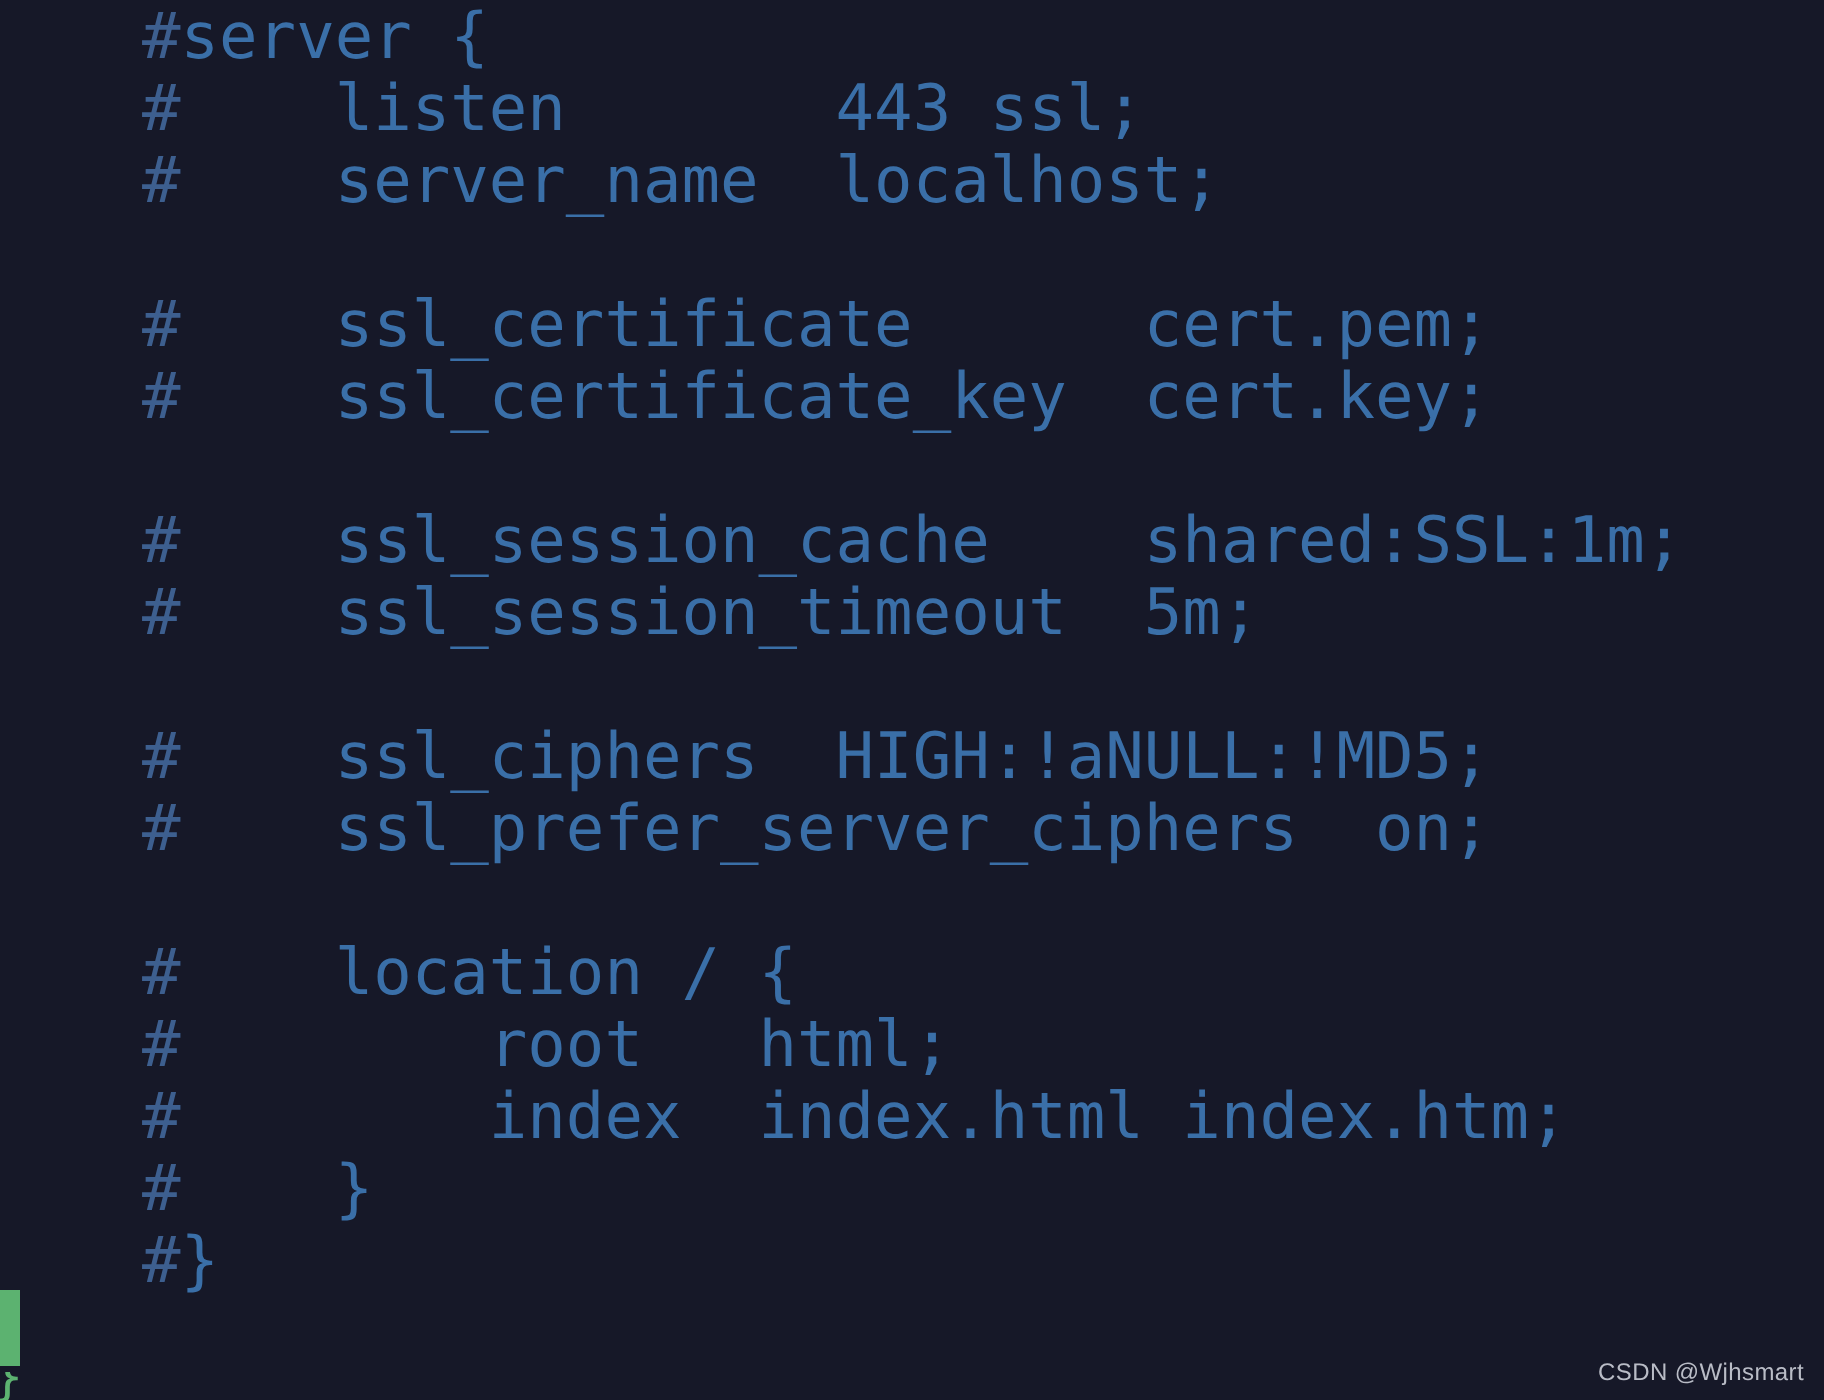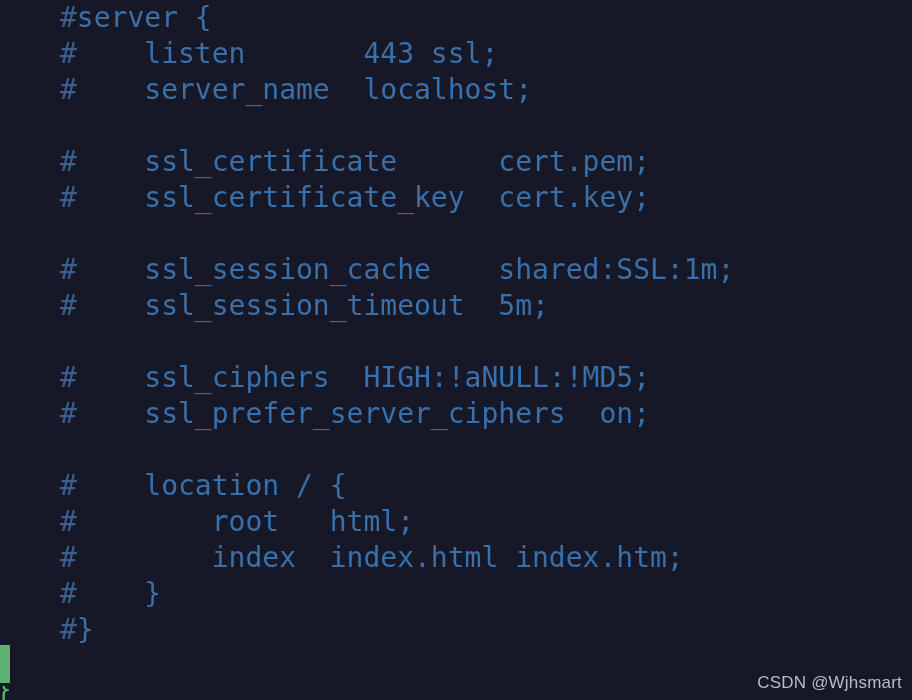--- a/index.html
+++ b/index.html
@@ -33,23 +33,24 @@
     font-size: 26px;
     line-height: 36px;
     letter-spacing: 0px;
     white-space: pre;
     color: #3a6fa8;
   }
 
   .code-line {
     height: 36px;
     white-space: pre;
-    font-size: 28px;
+    font-size: 32px;
     line-height: 36px;
     color: #3a6fa8;
+    margin-left: 11px;
   }
 
   .hash {
     color: #3d5f8f;
   }
 
   .code-text {
     color: #3a6fa8;
   }
 
@@ -80,21 +81,21 @@
     position: absolute;
     left: -4px;
     top: -10px;
   }
 
   #watermark {
     position: absolute;
     right: 10px;
     bottom: 7px;
     font-family: "Liberation Sans", sans-serif;
-    font-size: 17px;
+    font-size: 12px;
     color: #b9bcc6;
     letter-spacing: 0.2px;
   }
 </style>
 </head>
 <body>
 
 <div id="editor">
 
   <div id="code-block"><div class="code-line"><span class="hash">#</span><span class="code-text">server {</span></div><div class="code-line"><span class="hash">#</span><span class="code-text">    listen       443 ssl;</span></div><div class="code-line"><span class="hash">#</span><span class="code-text">    server_name  localhost;</span></div><div class="code-line"><span class="hash"></span><span class="code-text"></span></div><div class="code-line"><span class="hash">#</span><span class="code-text">    ssl_certificate      cert.pem;</span></div><div class="code-line"><span class="hash">#</span><span class="code-text">    ssl_certificate_key  cert.key;</span></div><div class="code-line"><span class="hash"></span><span class="code-text"></span></div><div class="code-line"><span class="hash">#</span><span class="code-text">    ssl_session_cache    shared:SSL:1m;</span></div><div class="code-line"><span class="hash">#</span><span class="code-text">    ssl_session_timeout  5m;</span></div><div class="code-line"><span class="hash"></span><span class="code-text"></span></div><div class="code-line"><span class="hash">#</span><span class="code-text">    ssl_ciphers  HIGH:!aNULL:!MD5;</span></div><div class="code-line"><span class="hash">#</span><span class="code-text">    ssl_prefer_server_ciphers  on;</span></div><div class="code-line"><span class="hash"></span><span class="code-text"></span></div><div class="code-line"><span class="hash">#</span><span class="code-text">    location / {</span></div><div class="code-line"><span class="hash">#</span><span class="code-text">        root   html;</span></div><div class="code-line"><span class="hash">#</span><span class="code-text">        index  index.html index.htm;</span></div><div class="code-line"><span class="hash">#</span><span class="code-text">    }</span></div><div class="code-line"><span class="hash">#</span><span class="code-text">}</span></div></div>

